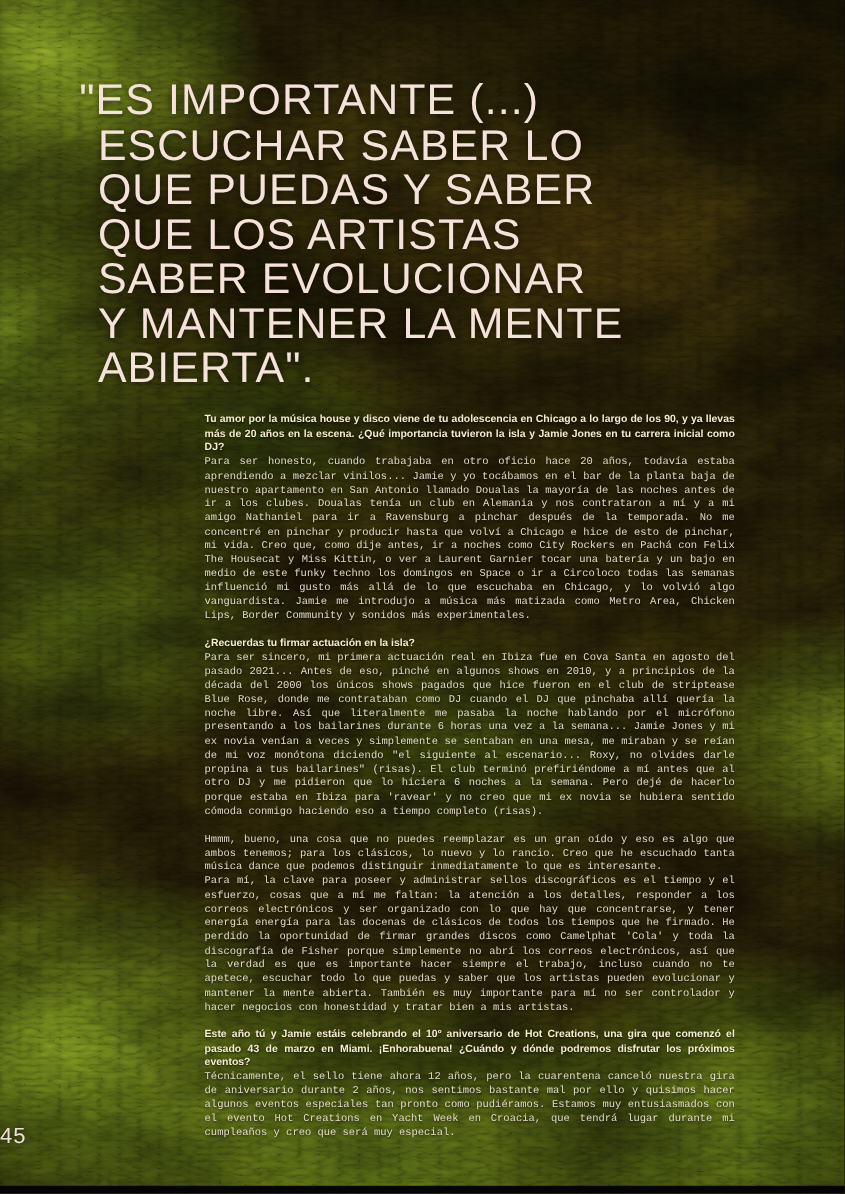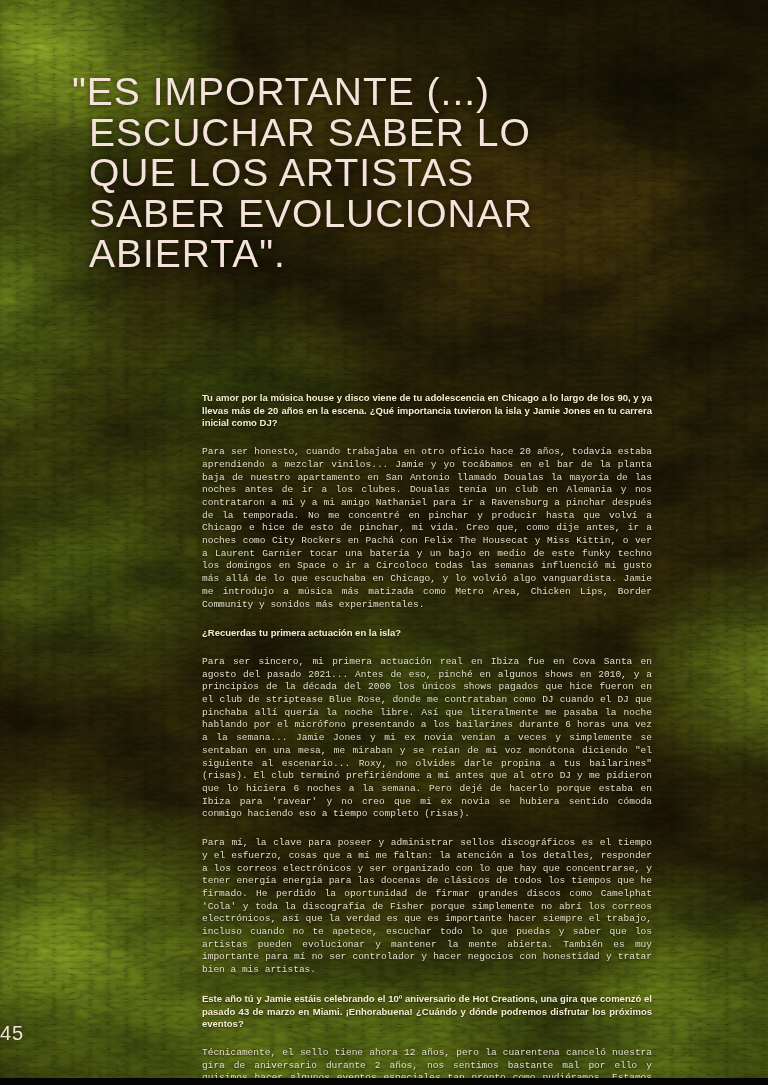--- a/index.html
+++ b/index.html
@@ -44,21 +44,21 @@
   
   .column{
     position:absolute;left:186px;top:376px;width:482px;
     color:#eae3d3;
     font-size:9.5px;line-height:12.7px;
     text-align:justify;
     hyphens:auto;-webkit-hyphens:auto;
     text-shadow:0 1px 2px rgba(0,0,0,.65);
   }
   .qa{margin:0 0 12.7px 0;}
-  .qa p{margin:16px;}
+  .qa p{margin:0;}
   .qa .q{font-weight:bold;color:#f6ecd2;}
   .qa .a{color:#ebe3d2;opacity:.95;font-family:Liberation Mono, monospace;}
 
   
   .page-number{
     position:absolute;left:0;top:1022px;width:100%;
     text-align:left;
     color:#f0e1d7;font-size:20px;font-weight:300;letter-spacing:1px;
     text-shadow:0 1px 4px rgba(0,0,0,.5);
   }
@@ -92,35 +92,38 @@
       </filter>
     </defs>
     <rect width="768" height="1085" filter="url(#fFine)"></rect>
   </svg>
 
   <div class="content">
 
     <div class="pull-quote">
         <div class="quote-line first">"ES IMPORTANTE (...)</div>
         <div class="quote-line">ESCUCHAR SABER LO</div>
+        <div class="quote-line">QUE PUEDAS Y SABER</div>
         <div class="quote-line">QUE LOS ARTISTAS</div>
         <div class="quote-line">SABER EVOLUCIONAR</div>
+        <div class="quote-line">Y MANTENER LA MENTE</div>
         <div class="quote-line">ABIERTA".</div>
       </div>
 
     <div class="column">
         <section class="qa">
           <p class="q">Tu amor por la música house y disco viene de tu adolescencia en Chicago a lo largo de los 90, y ya llevas más de 20 años en la escena. ¿Qué importancia tuvieron la isla y Jamie Jones en tu carrera inicial como DJ?</p>
           <p class="a">Para ser honesto, cuando trabajaba en otro oficio hace 20 años, todavía estaba aprendiendo a mezclar vinilos... Jamie y yo tocábamos en el bar de la planta baja de nuestro apartamento en San Antonio llamado Doualas la mayoría de las noches antes de ir a los clubes. Doualas tenía un club en Alemania y nos contrataron a mí y a mi amigo Nathaniel para ir a Ravensburg a pinchar después de la temporada. No me concentré en pinchar y producir hasta que volví a Chicago e hice de esto de pinchar, mi vida. Creo que, como dije antes, ir a noches como City Rockers en Pachá con Felix The Housecat y Miss Kittin, o ver a Laurent Garnier tocar una batería y un bajo en medio de este funky techno los domingos en Space o ir a Circoloco todas las semanas influenció mi gusto más allá de lo que escuchaba en Chicago, y lo volvió algo vanguardista. Jamie me introdujo a música más matizada como Metro Area, Chicken Lips, Border Community y sonidos más experimentales.</p>
         </section>
         <section class="qa">
-          <p class="q">¿Recuerdas tu primera actuación en la isla?</p>
+          <p class="q">¿Recuerdas tu firmar actuación en la isla?</p>
           <p class="a">Para ser sincero, mi primera actuación real en Ibiza fue en Cova Santa en agosto del pasado 2021... Antes de eso, pinché en algunos shows en 2010, y a principios de la década del 2000 los únicos shows pagados que hice fueron en el club de striptease Blue Rose, donde me contrataban como DJ cuando el DJ que pinchaba allí quería la noche libre. Así que literalmente me pasaba la noche hablando por el micrófono presentando a los bailarines durante 6 horas una vez a la semana... Jamie Jones y mi ex novia venían a veces y simplemente se sentaban en una mesa, me miraban y se reían de mi voz monótona diciendo "el siguiente al escenario... Roxy, no olvides darle propina a tus bailarines" (risas). El club terminó prefiriéndome a mí antes que al otro DJ y me pidieron que lo hiciera 6 noches a la semana. Pero dejé de hacerlo porque estaba en Ibiza para 'ravear' y no creo que mi ex novia se hubiera sentido cómoda conmigo haciendo eso a tiempo completo (risas).</p>
         </section>
         <section class="qa">
+          <p class="a">Hmmm, bueno, una cosa que no puedes reemplazar es un gran oído y eso es algo que ambos tenemos; para los clásicos, lo nuevo y lo rancio. Creo que he escuchado tanta música dance que podemos distinguir inmediatamente lo que es interesante.</p>
           <p class="a">Para mí, la clave para poseer y administrar sellos discográficos es el tiempo y el esfuerzo, cosas que a mí me faltan: la atención a los detalles, responder a los correos electrónicos y ser organizado con lo que hay que concentrarse, y tener energía energía para las docenas de clásicos de todos los tiempos que he firmado. He perdido la oportunidad de firmar grandes discos como Camelphat 'Cola' y toda la discografía de Fisher porque simplemente no abrí los correos electrónicos, así que la verdad es que es importante hacer siempre el trabajo, incluso cuando no te apetece, escuchar todo lo que puedas y saber que los artistas pueden evolucionar y mantener la mente abierta. También es muy importante para mí no ser controlador y hacer negocios con honestidad y tratar bien a mis artistas.</p>
         </section>
         <section class="qa">
           <p class="q">Este año tú y Jamie estáis celebrando el 10º aniversario de Hot Creations, una gira que comenzó el pasado 43 de marzo en Miami. ¡Enhorabuena! ¿Cuándo y dónde podremos disfrutar los próximos eventos?</p>
           <p class="a">Técnicamente, el sello tiene ahora 12 años, pero la cuarentena canceló nuestra gira de aniversario durante 2 años, nos sentimos bastante mal por ello y quisimos hacer algunos eventos especiales tan pronto como pudiéramos. Estamos muy entusiasmados con el evento Hot Creations en Yacht Week en Croacia, que tendrá lugar durante mi cumpleaños y creo que será muy especial.</p>
         </section>
       </div>
 
     <div class="page-number">45</div>
   </div>

